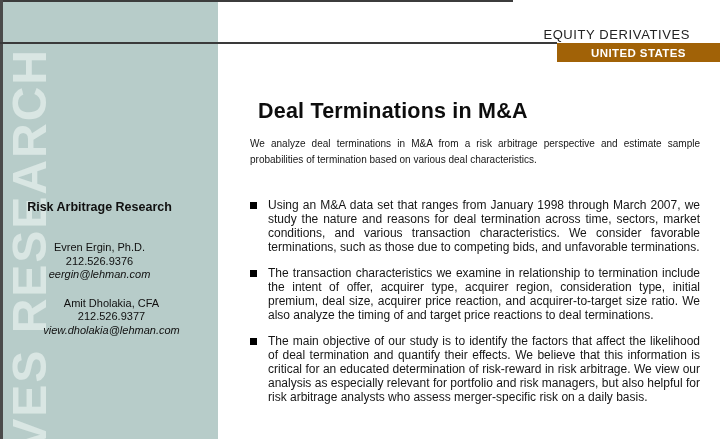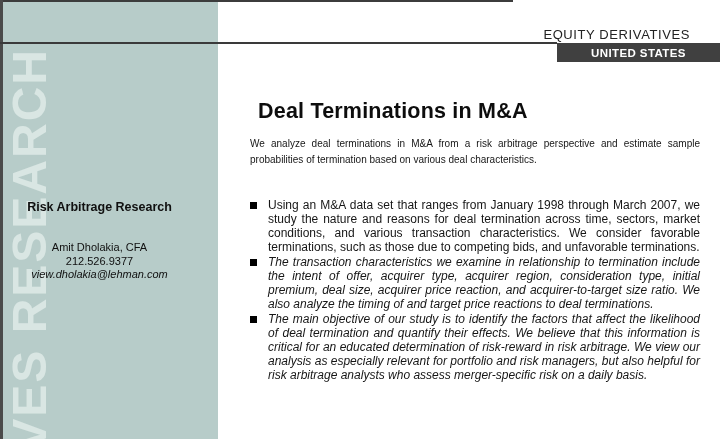--- a/index.html
+++ b/index.html
@@ -49,21 +49,21 @@
   }
   .category-label {
     position: absolute; top: 27px; right: 30px;
     font-size: 13px; letter-spacing: 0.6px;
     color: #222222;
     z-index: 6;
   }
   .country-bar {
     position: absolute; left: 557px; top: 43px;
     width: 163px; height: 19px;
-    background: #404040;
+    background: #a16207;
     color: #ffffff;
     font-size: 11.5px; font-weight: bold; letter-spacing: 0.4px;
     display: flex; align-items: center; justify-content: center;
     z-index: 6;
   }
   .author-block {
     position: absolute; left: 3px; top: 199px;
     width: 193px;
     text-align: center;
     z-index: 3;
@@ -93,21 +93,21 @@
   .bullets {
     margin: 31px 0 0 0; padding: 0;
     list-style: none;
   }
   .bullet-item {
     position: relative;
     padding-left: 18px;
     font-size: 12px; line-height: 14px;
     text-align: justify;
   }
-  .bullet-item + .bullet-item { margin-top: 1px; font-style: italic; }
+  .bullet-item + .bullet-item { margin-top: 12px; }
   .bullet-square {
     position: absolute; left: 0; top: 4px;
     width: 7px; height: 7px;
     background: #000000;
   }
 </style>
 </head>
 <body>
 
 <div class="edge-top"></div>
@@ -121,20 +121,25 @@
 
 <div class="category-label">EQUITY DERIVATIVES</div>
 
 <div class="country-bar">
   <span>UNITED STATES</span>
 </div>
 
 <div class="author-block">
   <div class="team-heading">Risk Arbitrage Research</div>
 
+  <div class="author">
+    <div>Evren Ergin, Ph.D.</div>
+    <div>212.526.9376</div>
+    <div class="email">eergin@lehman.com</div>
+  </div>
 
   <div class="author">
     <div>Amit Dholakia, CFA</div>
     <div>212.526.9377</div>
     <div class="email">view.dholakia@lehman.com</div>
   </div>
 </div>
 
 <div class="main">
   <h1 class="doc-title">Deal Terminations in M&amp;A</h1>

